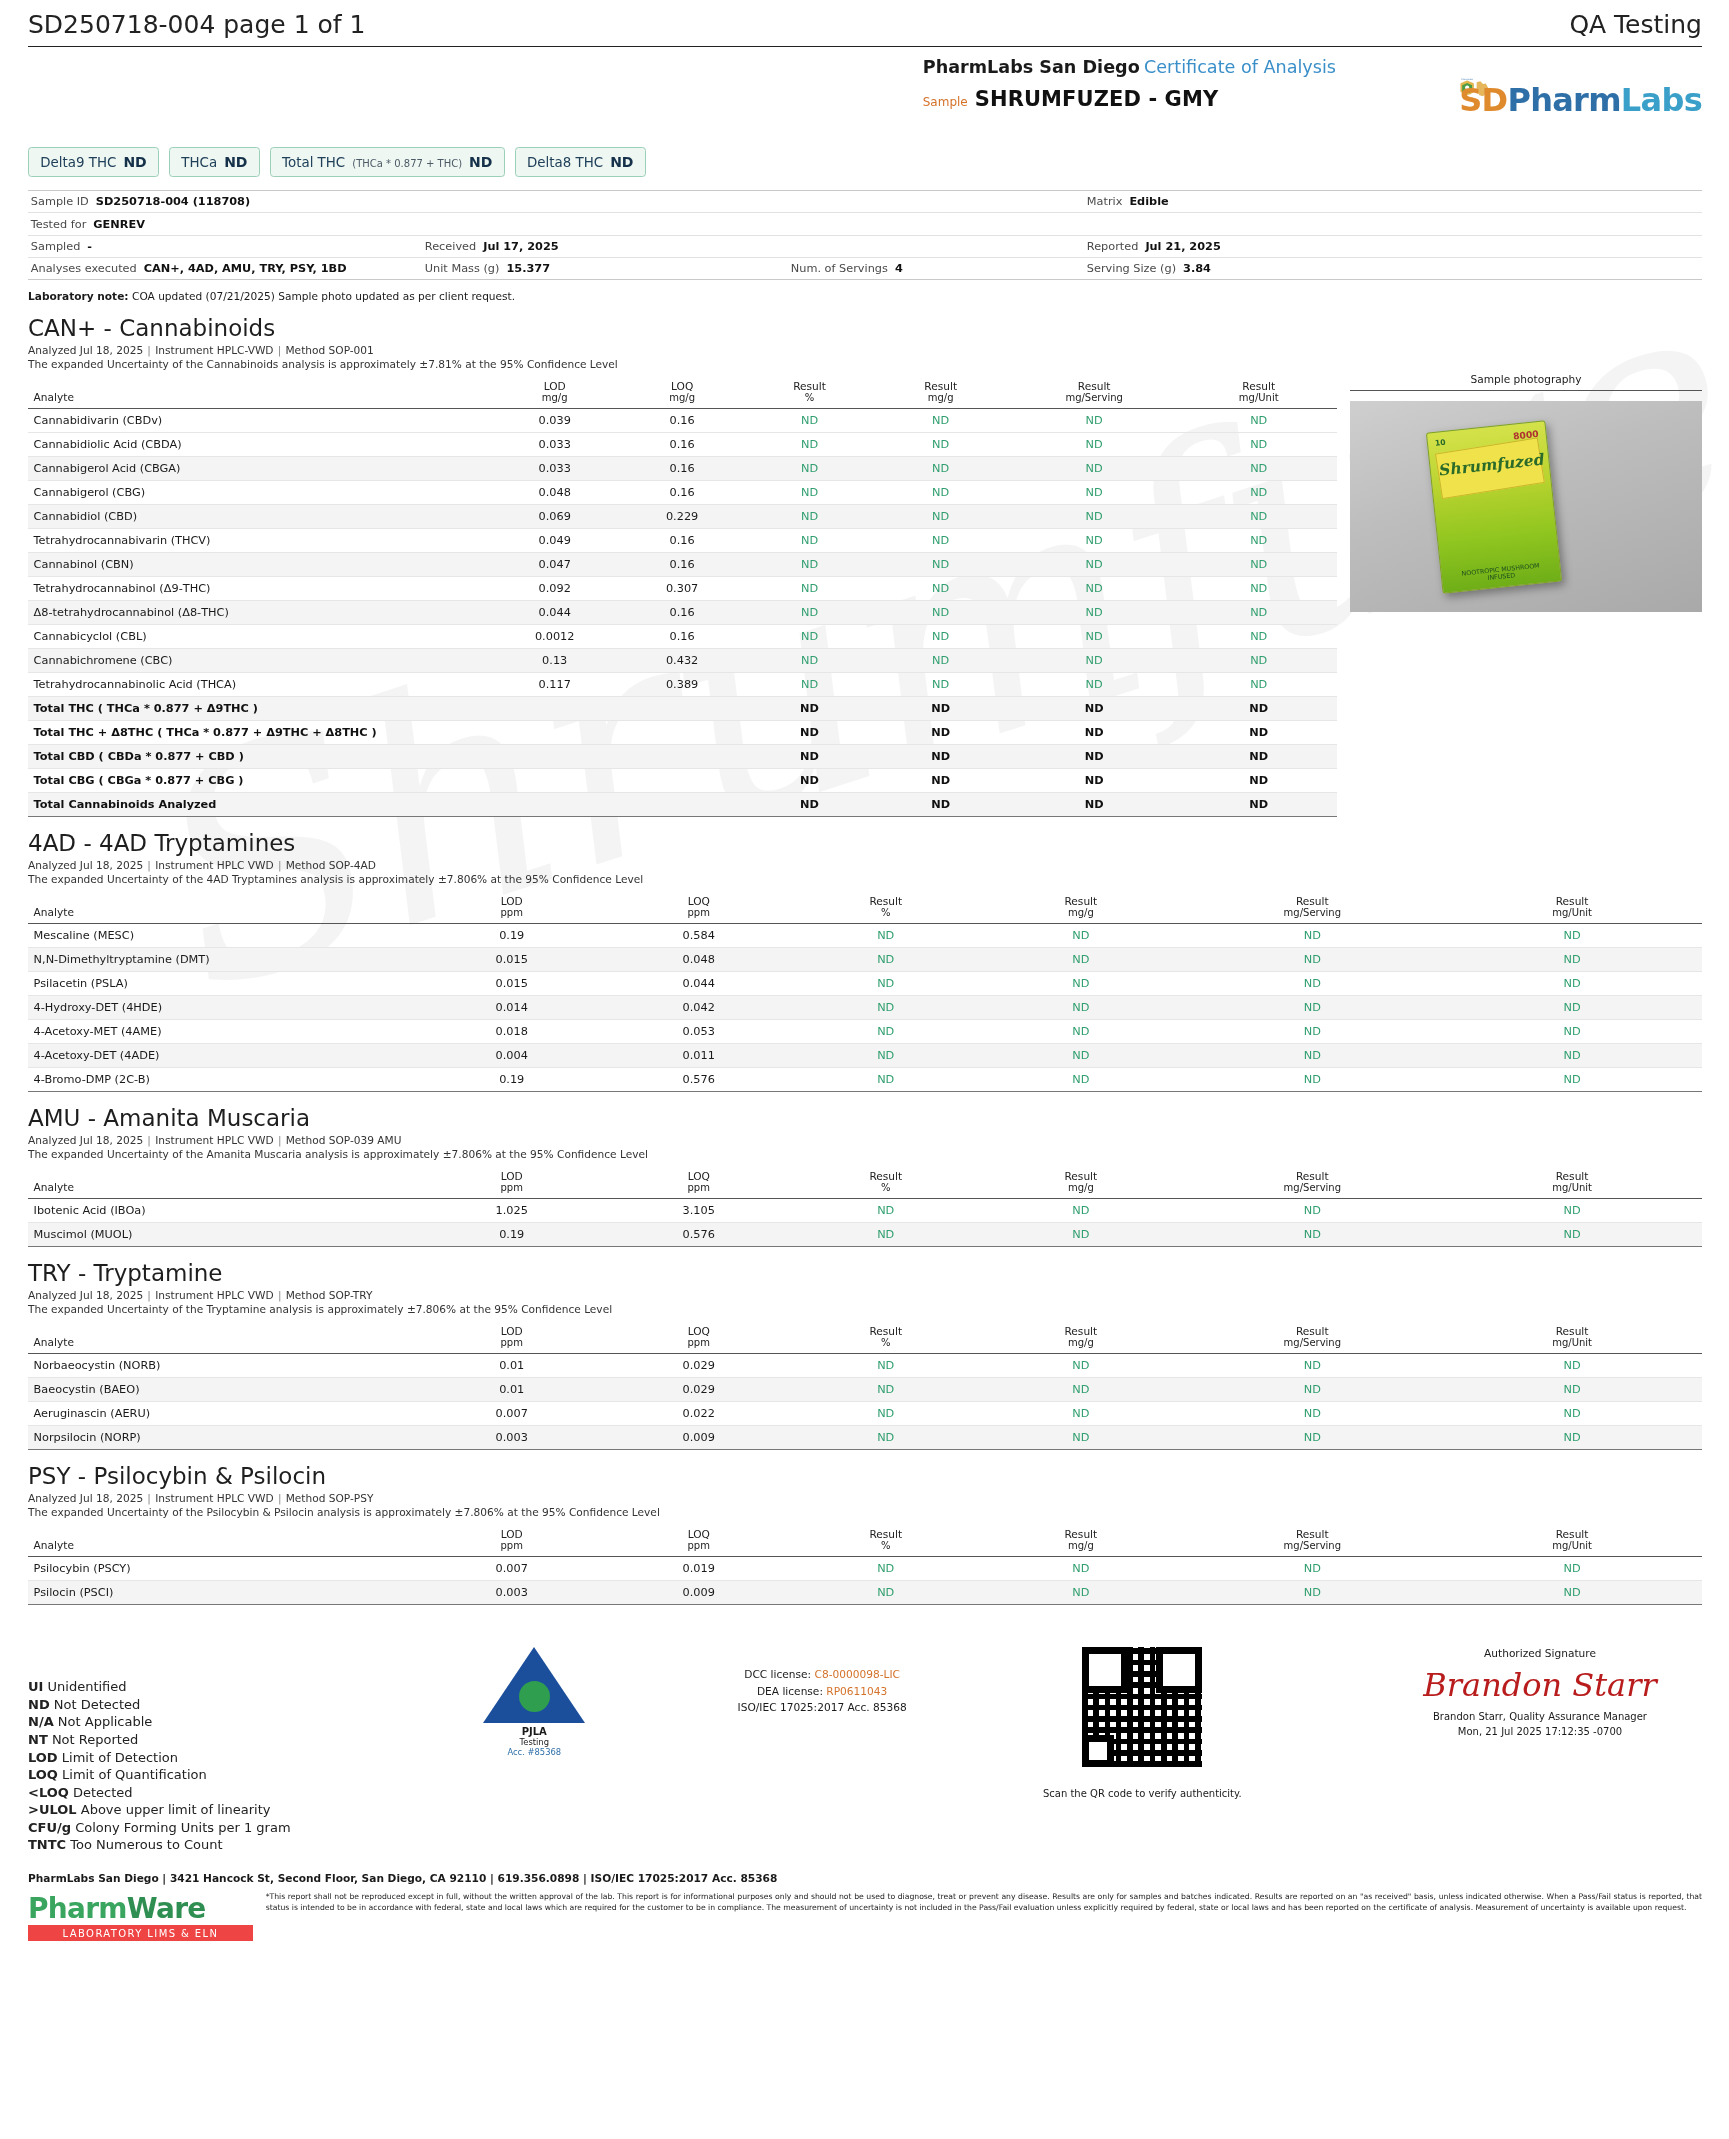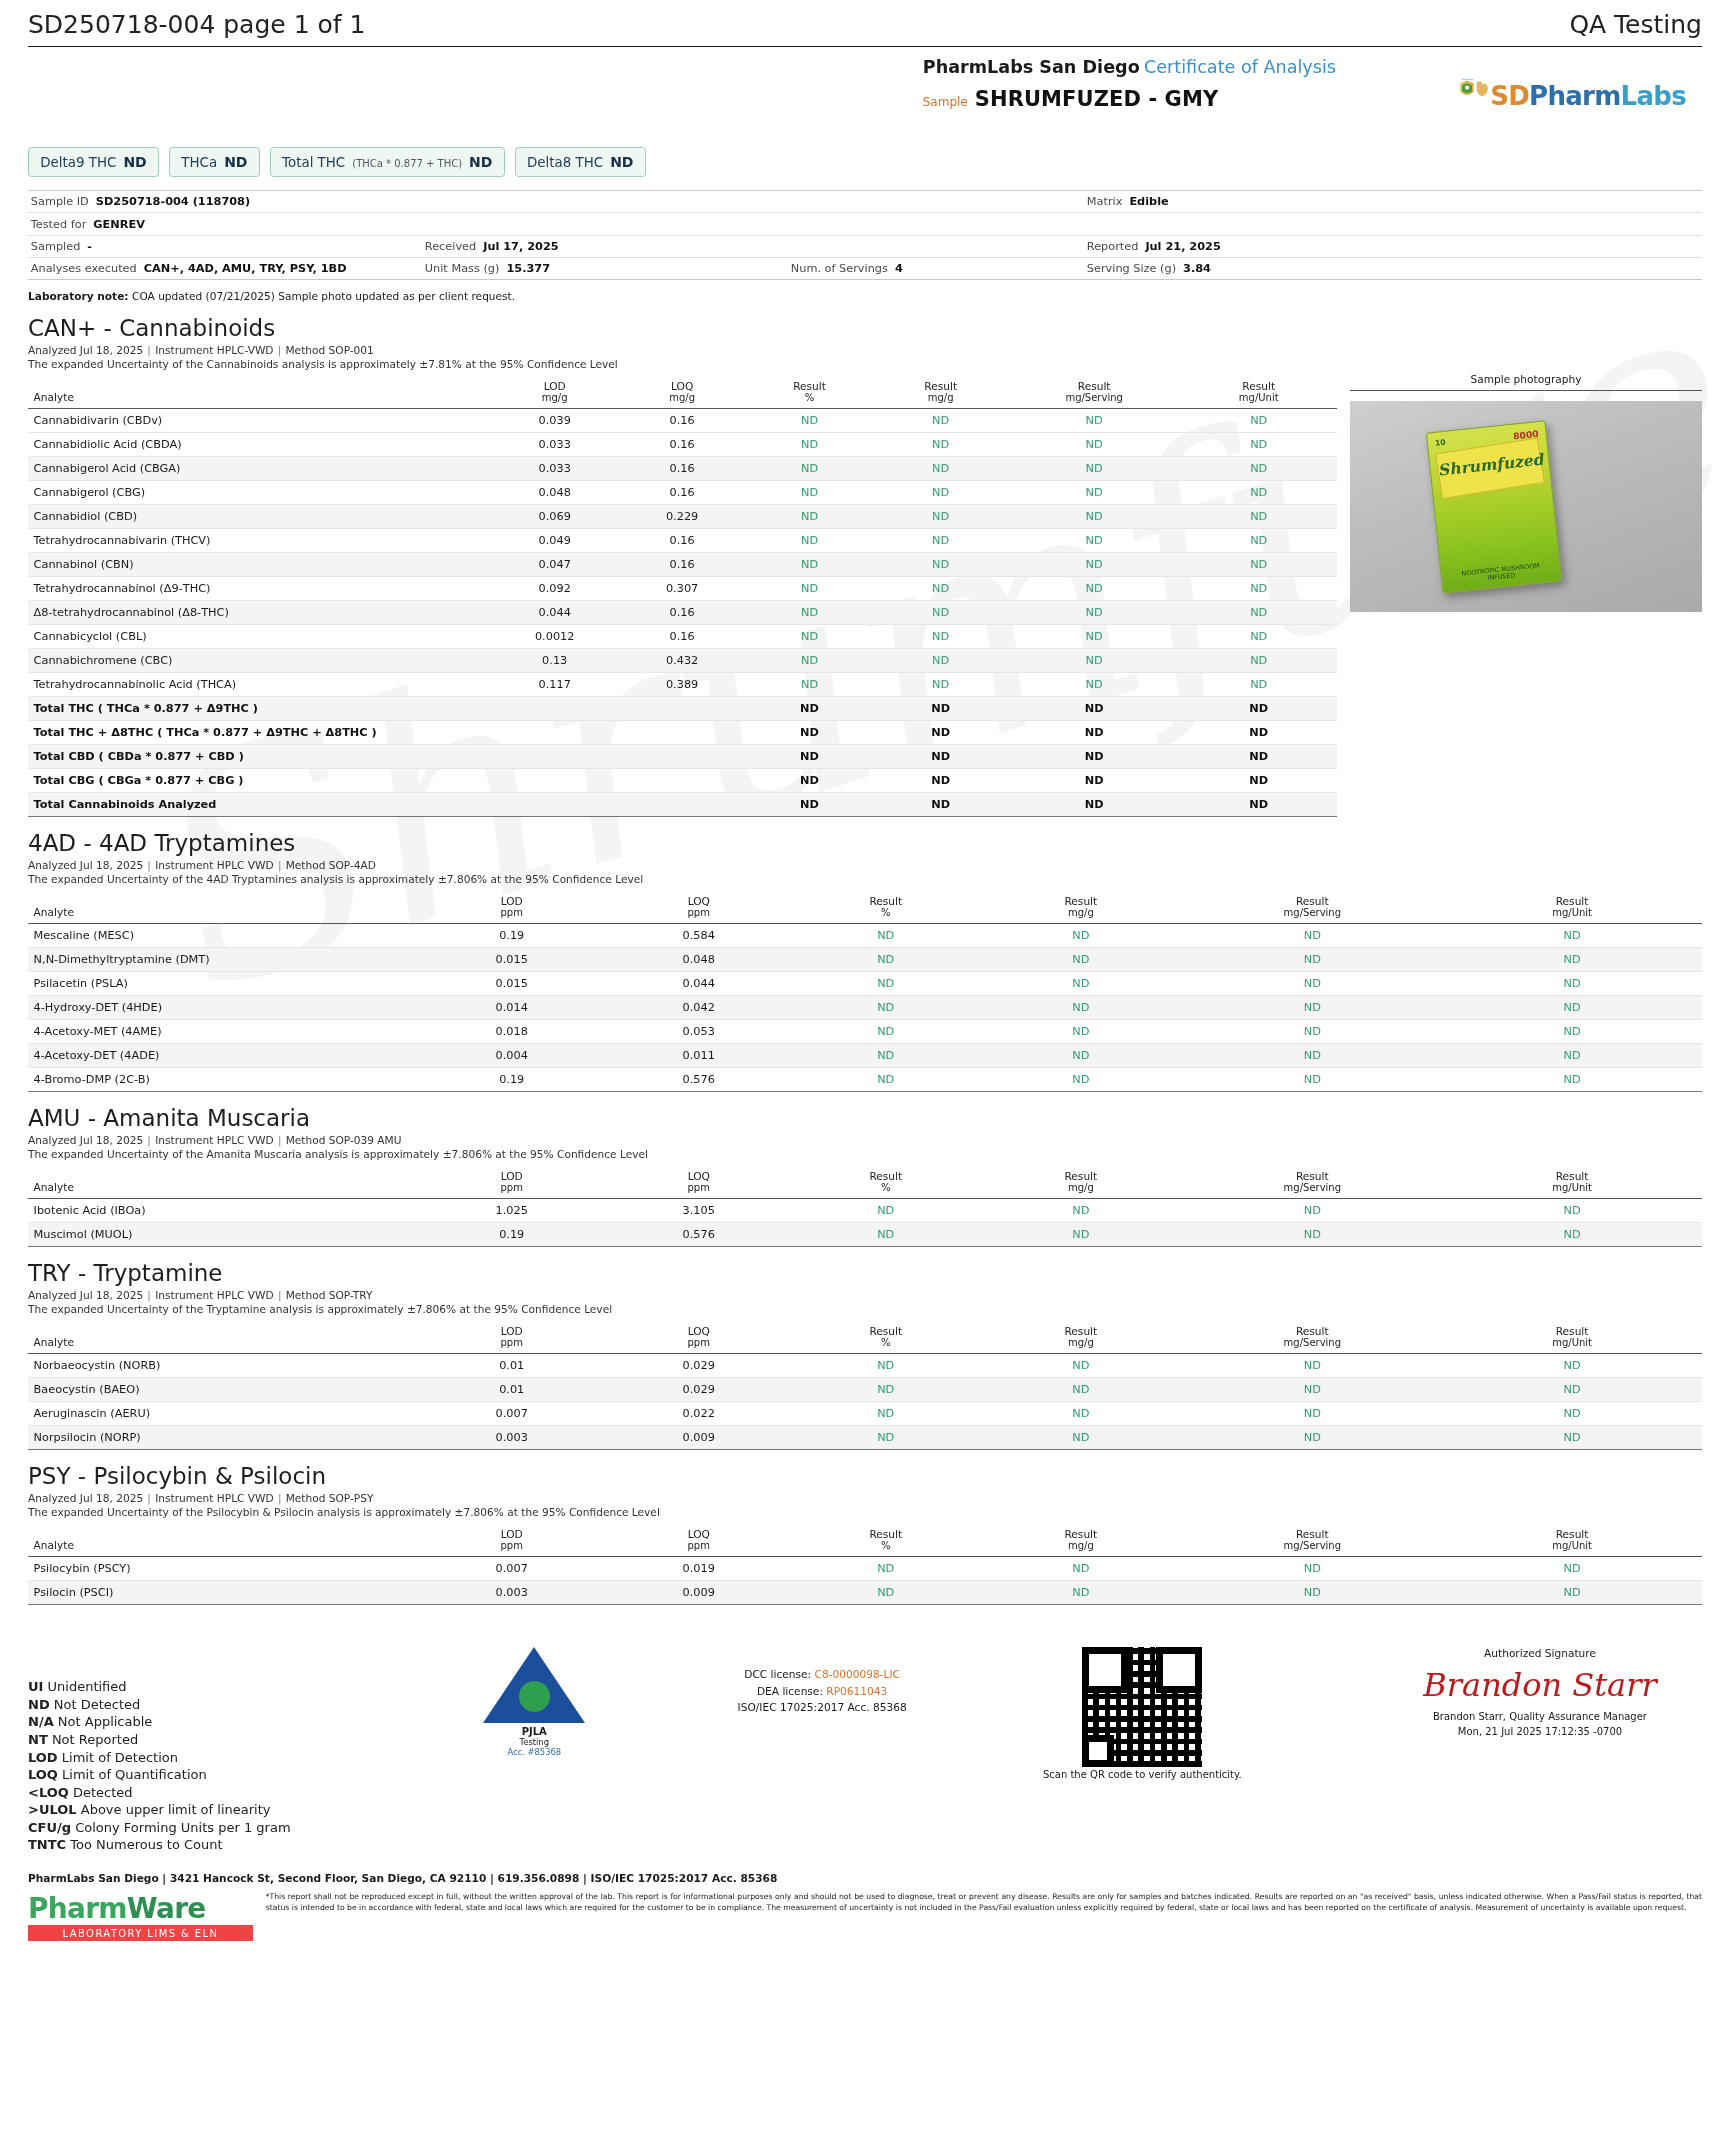--- a/index.html
+++ b/index.html
@@ -38,21 +38,21 @@
 
   .headwrap { display:flex; justify-content: flex-end; align-items: flex-start; padding: 10px 28px 0 28px; }
   .labname { font-size: 17.6px; font-weight: bold; color:#1a1a1a; }
   .labname .coa { color:#3a8fc9; font-weight: normal; margin-left: 4.2px; }
   .samplerow { margin-top: 10px; display:flex; align-items: baseline; gap: 7px; }
   .samplerow .lbl { color:#d4722a; font-size: 12px; }
   .samplerow .val { font-size: 21px; font-weight: bold; color:#111; letter-spacing: 0.1px; }
 
   
   .logo { position: relative; width: 366px; height: 77px; }
-  .logo .sdtext { position:absolute; right:16px; top:24px; font-size:26px; font-weight:bold; letter-spacing:-0.7px; }
+  .logo .sdtext { position:absolute; right:0; top:24px; font-size:32px; font-weight:bold; letter-spacing:-0.7px; }
   .logo .sd { color:#e08a2e; }
   .logo .pharm { color:#2f6fa8; }
   .logo .labs { color:#3aa0c9; }
   .logo .badge { position:absolute; left:118px; top:0px; width:68px; height:68px; }
 
   
   .chips { display:flex; gap: 10px; padding: 12.7px 28px 0 28px; }
   .chip {
     border:0.7px solid #9ccfb8; background:#eef7f2; border-radius:3.5px;
     padding: 6.3px 11.3px; font-size: 13.4px; color:#20405a; display:flex; align-items:baseline; gap:7px;
@@ -128,21 +128,21 @@
   .qrwrap { text-align:center; font-size:10px; }
   .qr { width: 120px; height: 120px; margin: 0 auto; background:
       repeating-linear-gradient(90deg,#000 0 5.6px,#fff 5.6px 11.3px),
       repeating-linear-gradient(0deg,#000 0 5.6px,transparent 5.6px 11.3px);
       background-blend-mode: multiply; position: relative; }
   .qr::before, .qr::after, .qr .e {
     content:""; position:absolute; width:32px; height:32px; border:7px solid #000; background:#fff;
   }
   .qr::before { left:0; top:0; } .qr::after { right:0; top:0; }
   .qr .e { left:0; bottom:0; }
-  .qrcap { margin-top: 2px; }
+  .qrcap { margin-top: 21px; }
 
   .signwrap { width: 324px; text-align:center; font-size: 10px; }
   .signwrap .ttl { font-size: 10.6px; }
   .sig { font-family: "DejaVu Serif", serif; font-style: italic; font-size: 32px; margin: 7px 0 4.2px 0; color:#b91c1c; }
   .signwrap .who { font-size: 10px; line-height:1.5; }
 
   .addr { text-align:left; font-size: 10.6px; font-weight:bold; margin-top: 18.3px; }
   .disclaimer { display:flex; gap: 12.7px; align-items: flex-start; margin-top: 8.4px; padding-bottom: 17px; }
   .disclaimer .txt { font-size: 7.7px; line-height: 1.35; color:#222; flex:1; text-align: justify; }
   .pharmware { width: 225px; }

